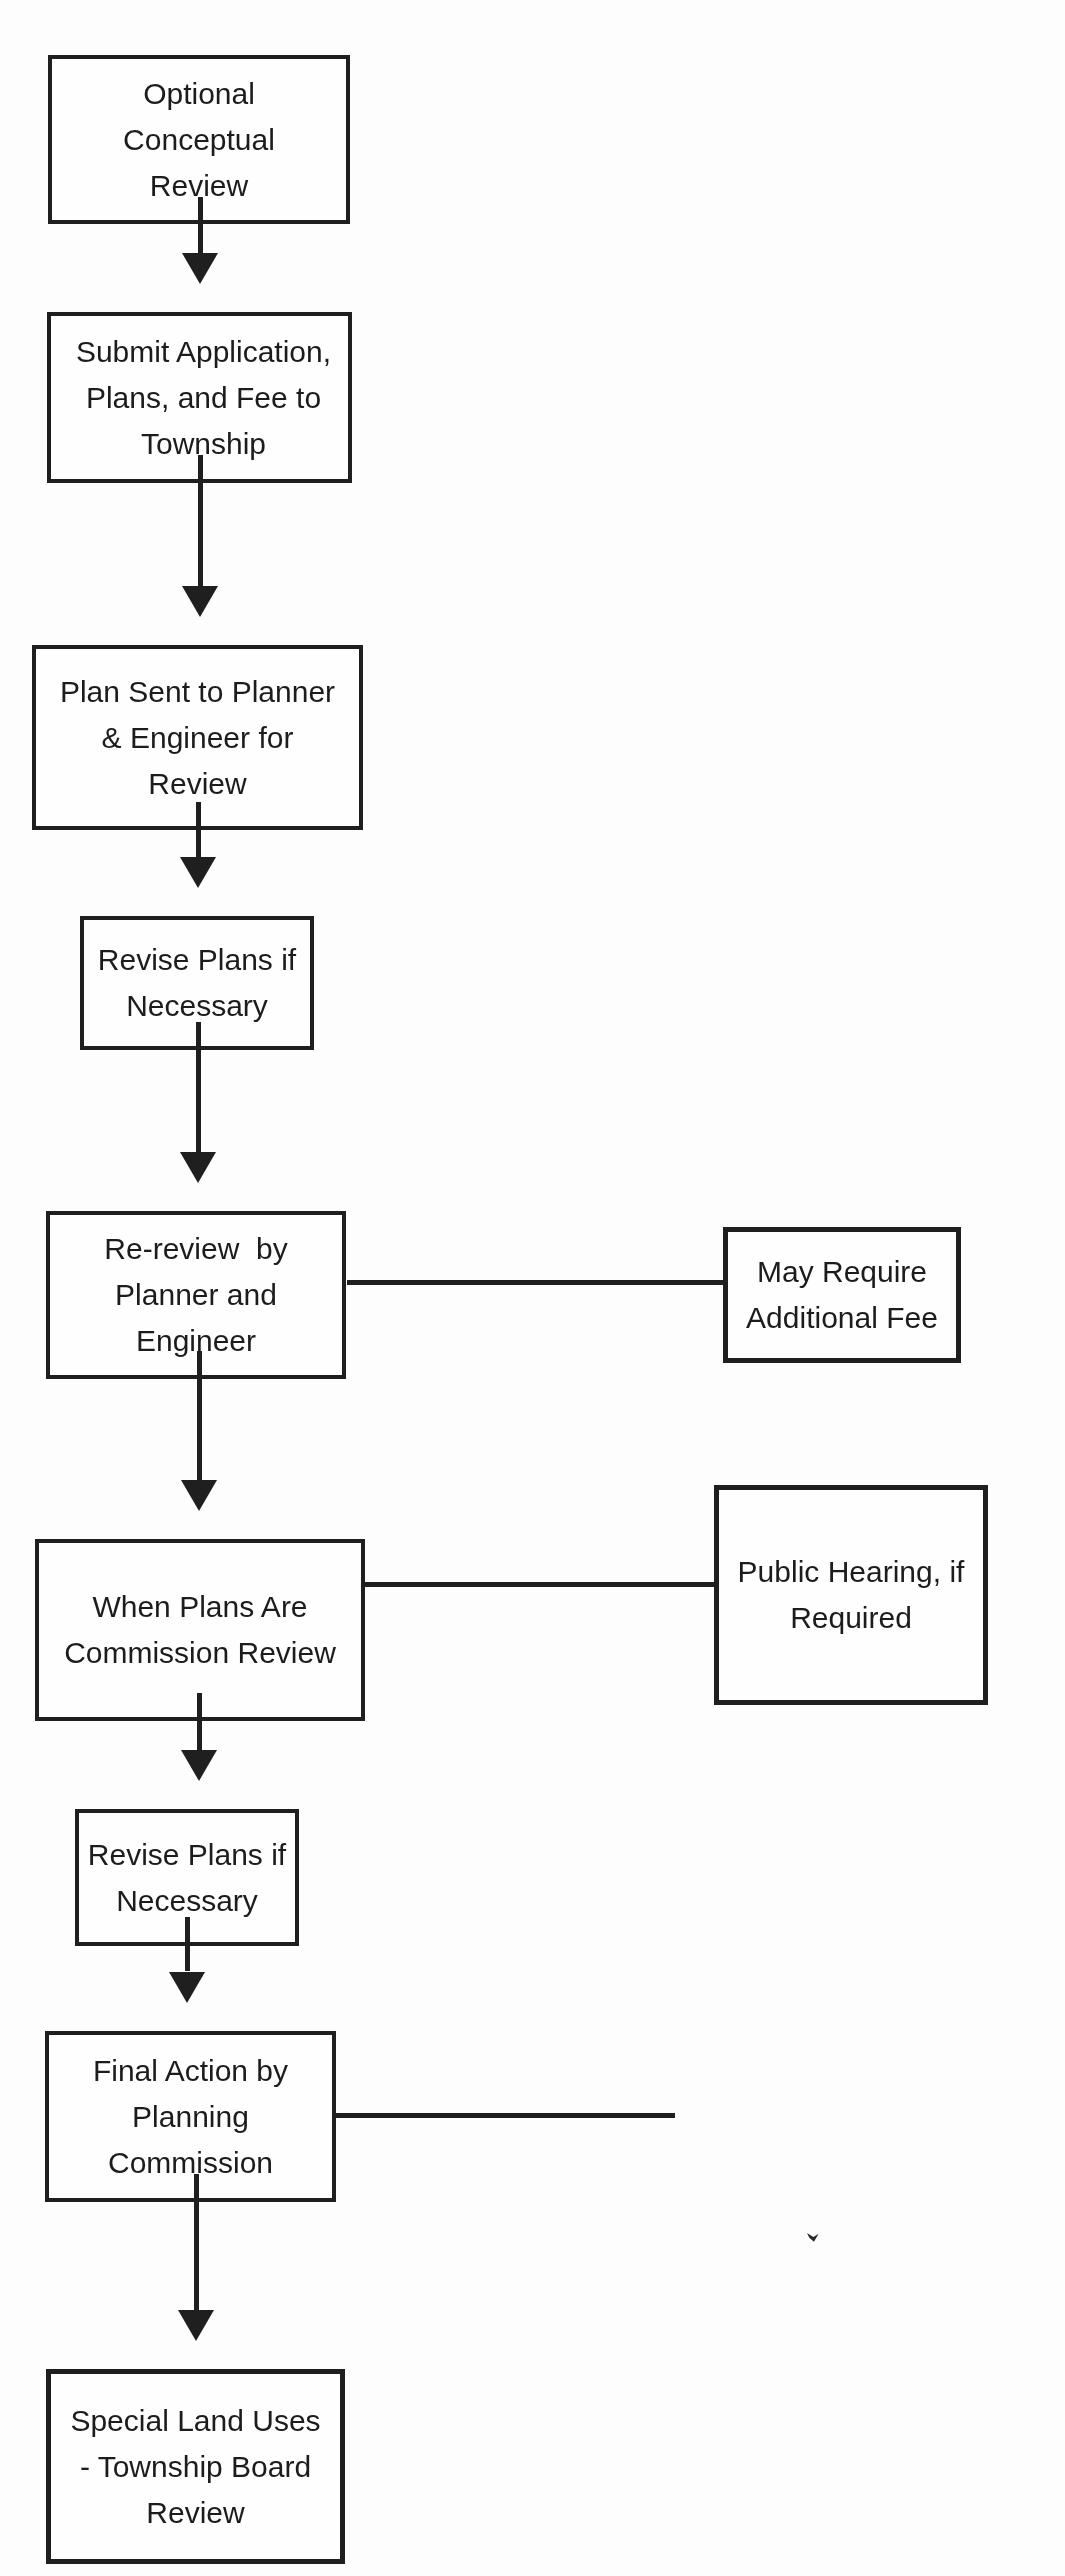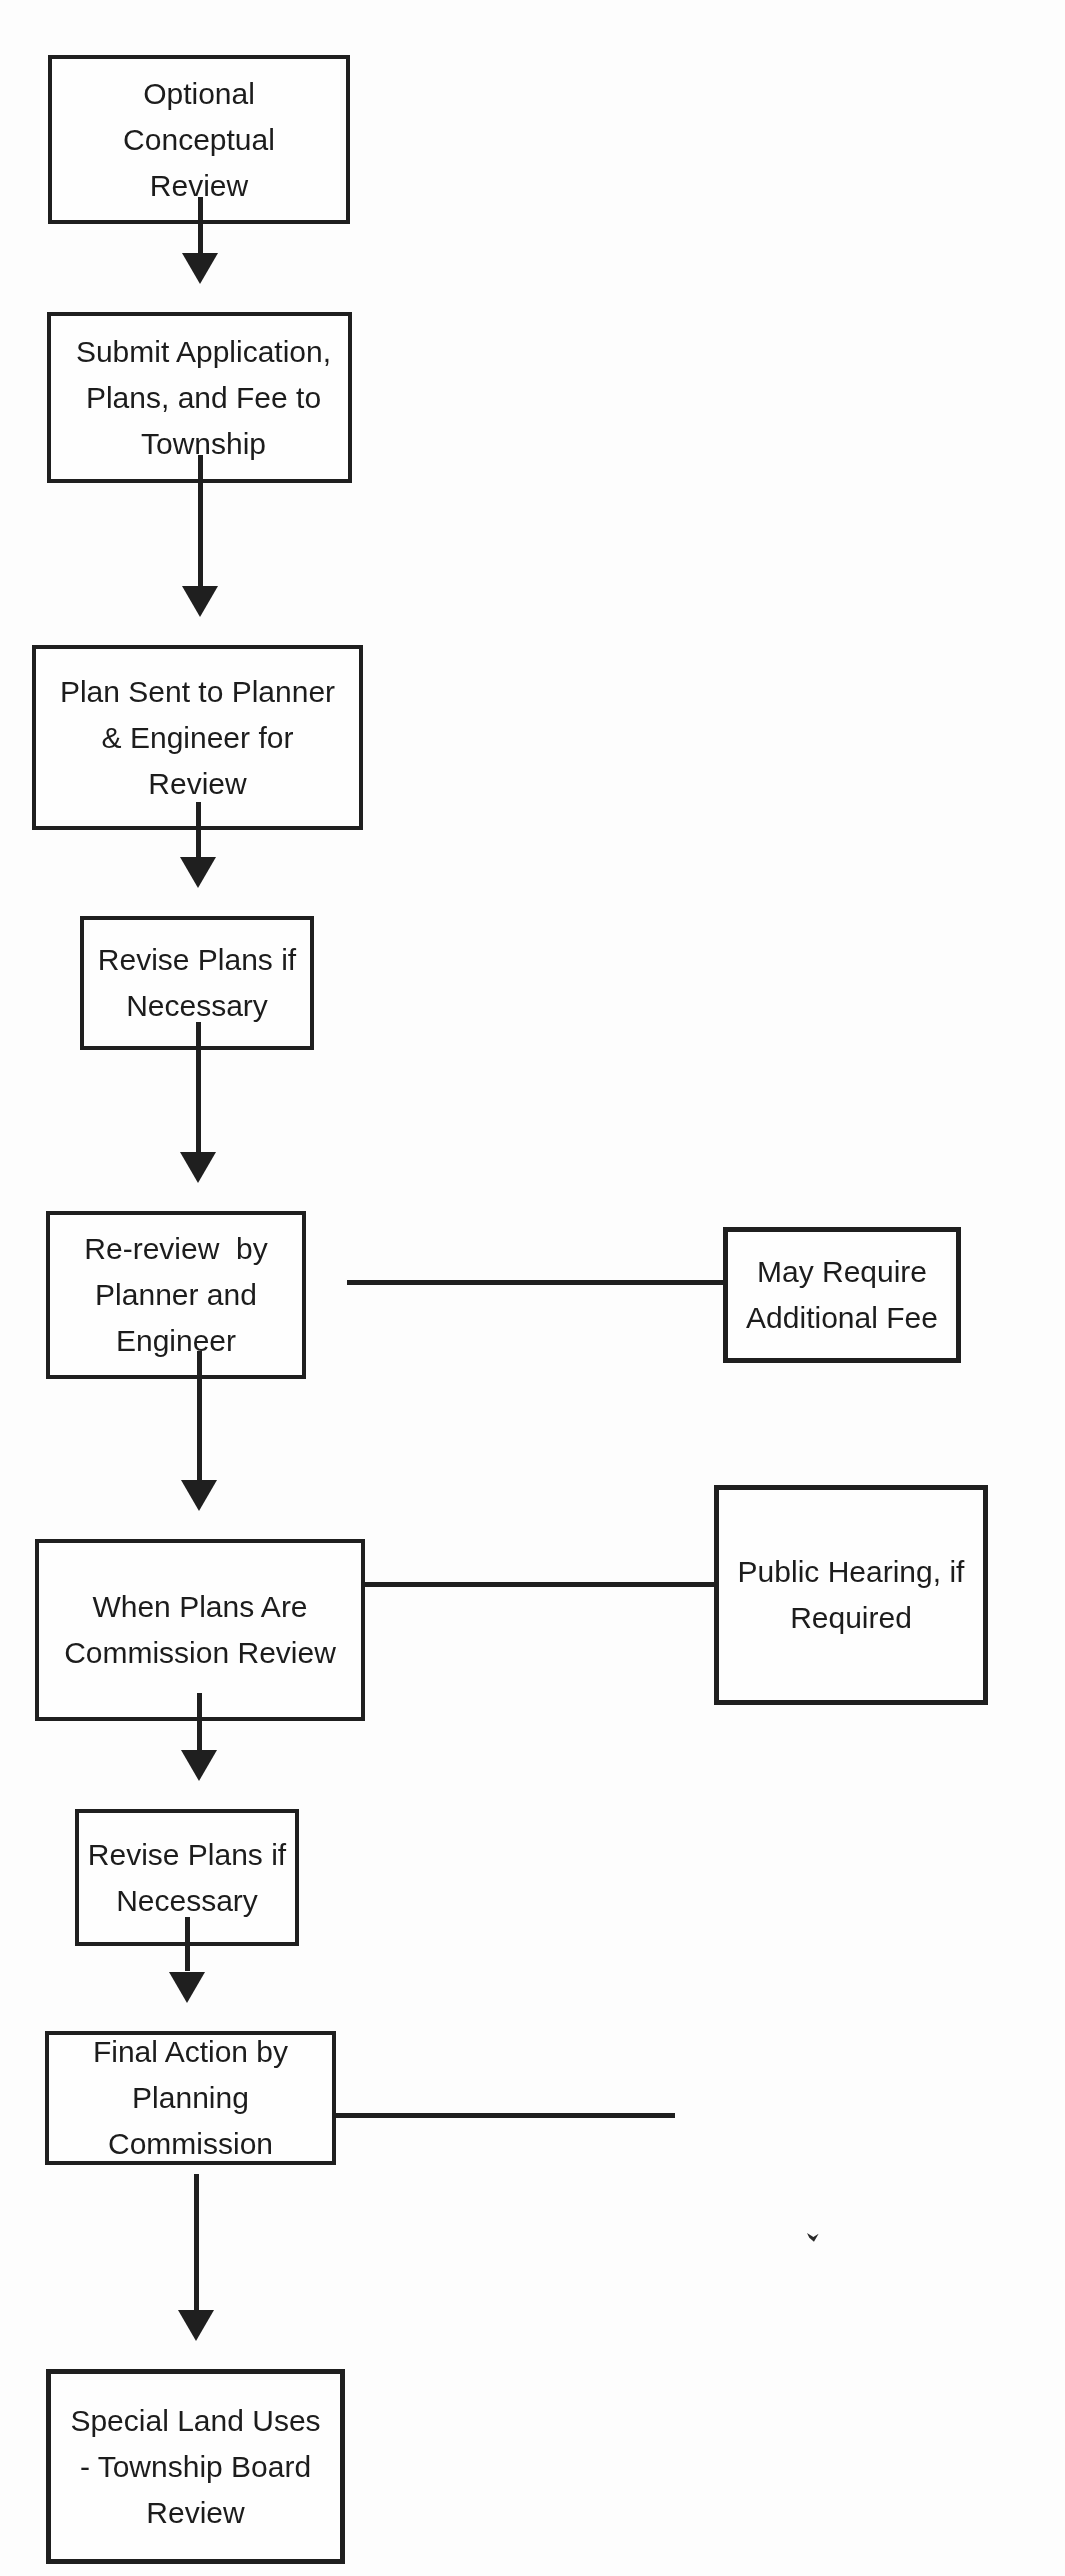--- a/index.html
+++ b/index.html
@@ -93,21 +93,21 @@
   <div class="ahead" style="left:180px; top:857px;"></div>
 
   <div class="node" style="left:80px; top:888px; width:234px; height:134px;">
     <div class="line">Revise Plans if</div>
     <div class="line">Necessary</div>
   </div>
 
   <div class="vline" style="left:196px; top:1022px; height:133px;"></div>
   <div class="ahead" style="left:180px; top:1152px;"></div>
 
-  <div class="node" style="left:46px; top:1183px; width:260px; height:168px;">
+  <div class="node" style="left:46px; top:1183px; width:300px; height:168px;">
     <div class="line">Re-review  by</div>
     <div class="line">Planner and</div>
     <div class="line">Engineer</div>
   </div>
 
   <div class="hline" style="left:347px; top:1280px; width:377px;"></div>
   <div class="node side" style="left:723px; top:1199px; width:238px; height:136px;">
     <div class="line">May Require</div>
     <div class="line">Additional Fee</div>
   </div>
@@ -130,21 +130,21 @@
   <div class="ahead" style="left:181px; top:1750px;"></div>
 
   <div class="node" style="left:75px; top:1781px; width:224px; height:137px;">
     <div class="line">Revise Plans if</div>
     <div class="line">Necessary</div>
   </div>
 
   <div class="vline" style="left:185px; top:1917px; height:54px;"></div>
   <div class="ahead" style="left:169px; top:1972px;"></div>
 
-  <div class="node" style="left:45px; top:2003px; width:291px; height:134px;">
+  <div class="node" style="left:45px; top:2003px; width:291px; height:171px;">
     <div class="line">Final Action by</div>
     <div class="line">Planning</div>
     <div class="line">Commission</div>
   </div>
 
   <div class="hline" style="left:335px; top:2113px; width:340px;"></div>
   <div class="speck" style="left:807px; top:2233px;"></div>
 
   <div class="vline" style="left:194px; top:2174px; height:136px;"></div>
   <div class="ahead" style="left:178px; top:2310px;"></div>

